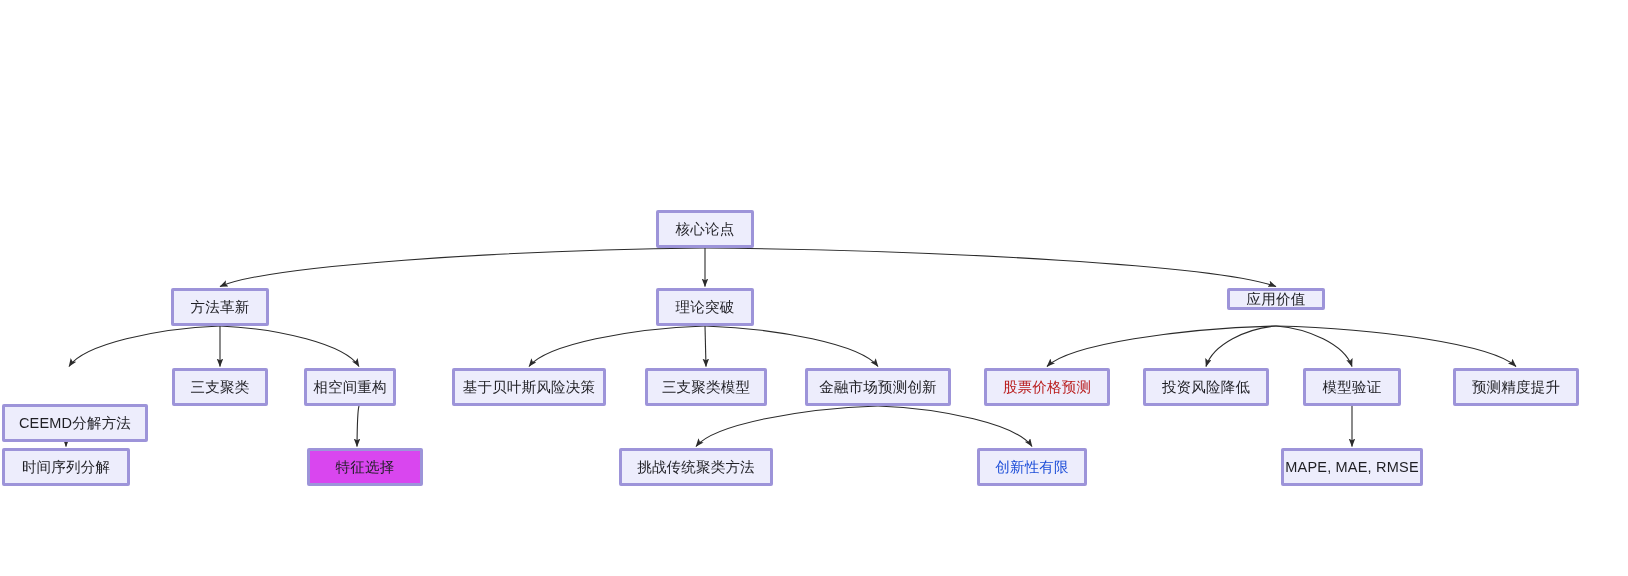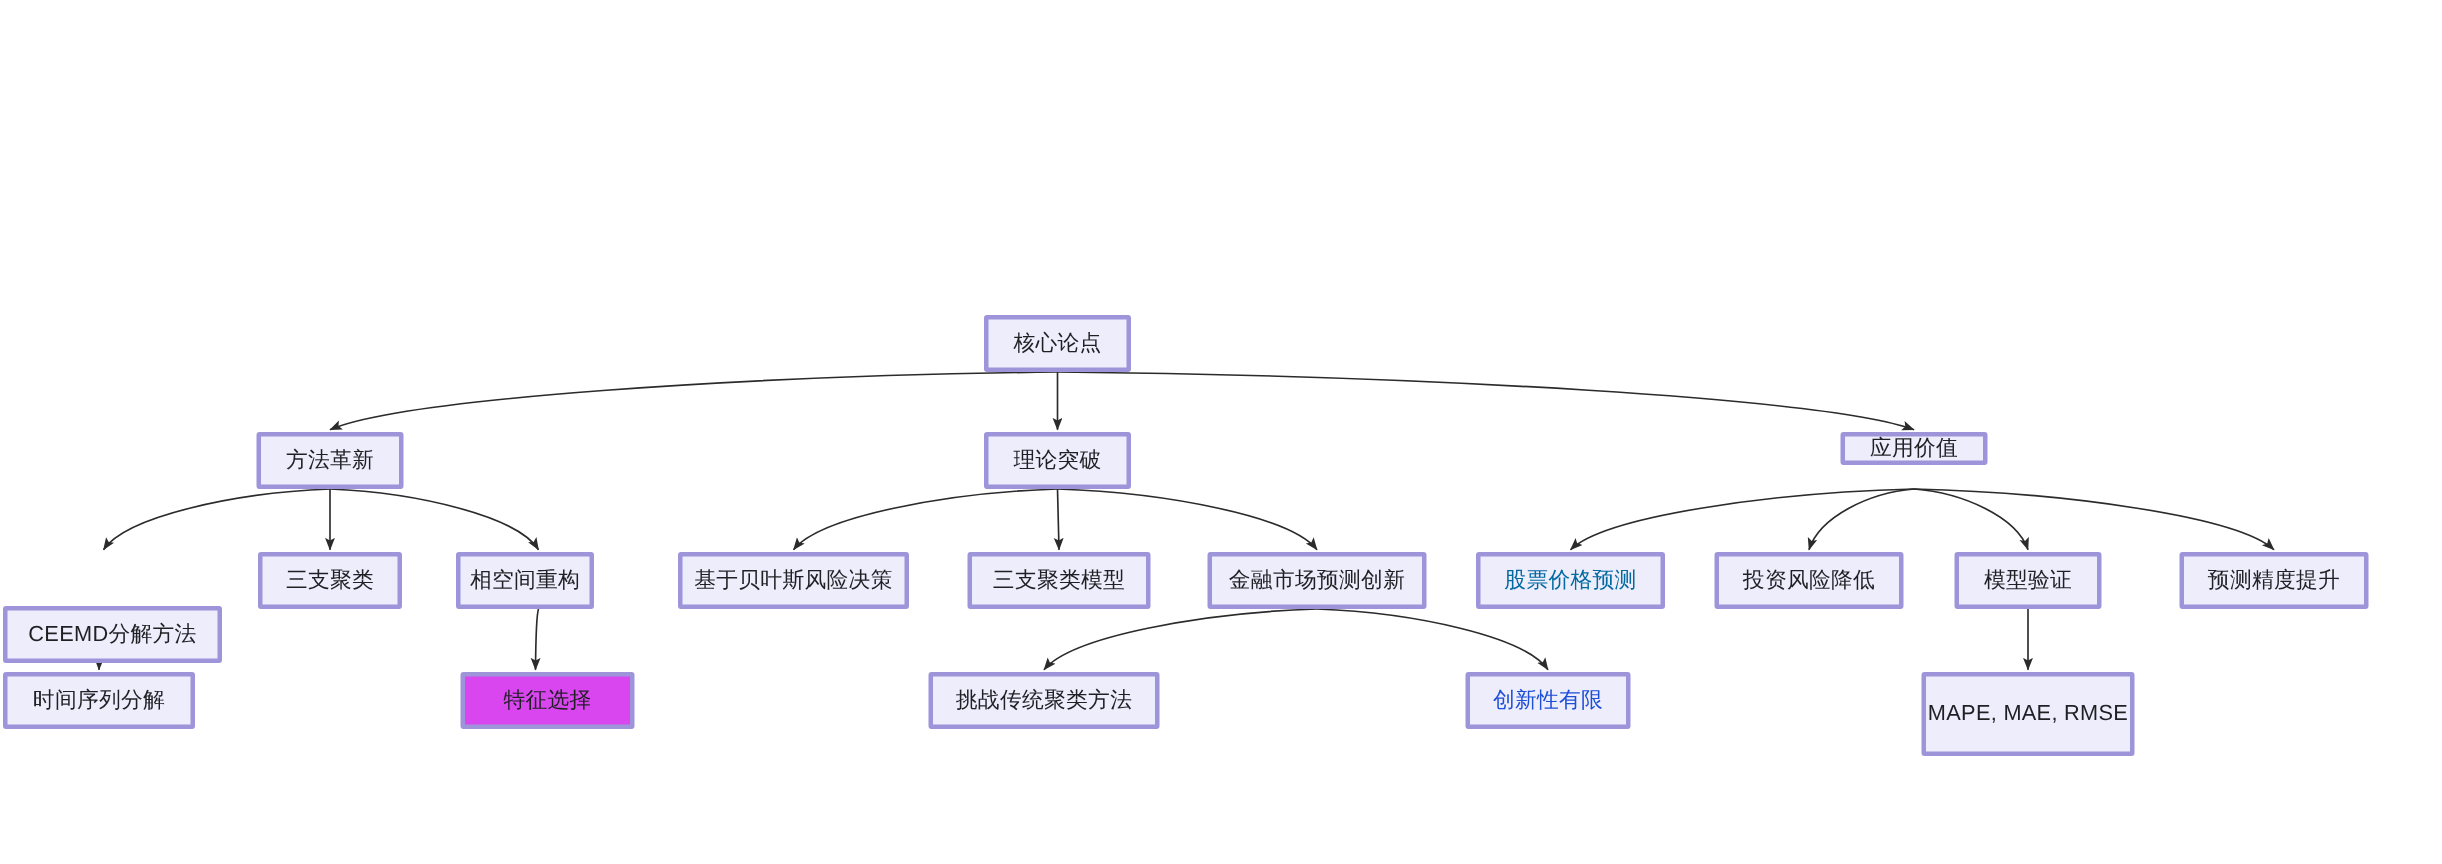--- a/index.html
+++ b/index.html
@@ -105,21 +105,21 @@
       </div>
       <div class="node" style="left: 452px; top: 368px; width: 154px; height: 38px; background: rgb(237, 237, 252); border-color: rgb(157, 148, 217); color: rgb(31, 31, 36);">
         <span class="node-label">基于贝叶斯风险决策</span>
       </div>
       <div class="node" style="left: 645px; top: 368px; width: 122px; height: 38px; background: rgb(237, 237, 252); border-color: rgb(157, 148, 217); color: rgb(31, 31, 36);">
         <span class="node-label">三支聚类模型</span>
       </div>
       <div class="node" style="left: 805px; top: 368px; width: 146px; height: 38px; background: rgb(237, 237, 252); border-color: rgb(157, 148, 217); color: rgb(31, 31, 36);">
         <span class="node-label">金融市场预测创新</span>
       </div>
-      <div class="node" style="left: 984px; top: 368px; width: 126px; height: 38px; background: rgb(237, 237, 252); border-color: rgb(157, 148, 217); color: #0369a1;">
+      <div class="node" style="left: 984px; top: 368px; width: 126px; height: 38px; background: rgb(237, 237, 252); border-color: rgb(157, 148, 217); color: #b91c1c;">
         <span class="node-label">股票价格预测</span>
       </div>
       <div class="node" style="left: 1143px; top: 368px; width: 126px; height: 38px; background: rgb(237, 237, 252); border-color: rgb(157, 148, 217); color: rgb(31, 31, 36);">
         <span class="node-label">投资风险降低</span>
       </div>
       <div class="node" style="left: 1303px; top: 368px; width: 98px; height: 38px; background: rgb(237, 237, 252); border-color: rgb(157, 148, 217); color: rgb(31, 31, 36);">
         <span class="node-label">模型验证</span>
       </div>
       <div class="node" style="left: 1453px; top: 368px; width: 126px; height: 38px; background: rgb(237, 237, 252); border-color: rgb(157, 148, 217); color: rgb(31, 31, 36);">
         <span class="node-label">预测精度提升</span>
@@ -129,18 +129,18 @@
       </div>
       <div class="node" style="left: 307px; top: 448px; width: 116px; height: 38px; background: #d946ef; border-color: rgb(157, 148, 217); color: rgb(31, 31, 36);">
         <span class="node-label">特征选择</span>
       </div>
       <div class="node" style="left: 619px; top: 448px; width: 154px; height: 38px; background: rgb(237, 237, 252); border-color: rgb(157, 148, 217); color: rgb(31, 31, 36);">
         <span class="node-label">挑战传统聚类方法</span>
       </div>
       <div class="node" style="left: 977px; top: 448px; width: 110px; height: 38px; background: rgb(237, 237, 252); border-color: rgb(157, 148, 217); color: #1d4ed8;">
         <span class="node-label">创新性有限</span>
       </div>
-      <div class="node" style="left: 1281px; top: 448px; width: 142px; height: 56px; background: rgb(237, 237, 252); border-color: rgb(157, 148, 217); color: rgb(31, 31, 36);">
+      <div class="node" style="left: 1281px; top: 448px; width: 142px; height: 38px; background: rgb(237, 237, 252); border-color: rgb(157, 148, 217); color: rgb(31, 31, 36);">
         <span class="node-label">MAPE, MAE, RMSE</span>
       </div>
     </div>
 
 </div>
 
 </body></html>

